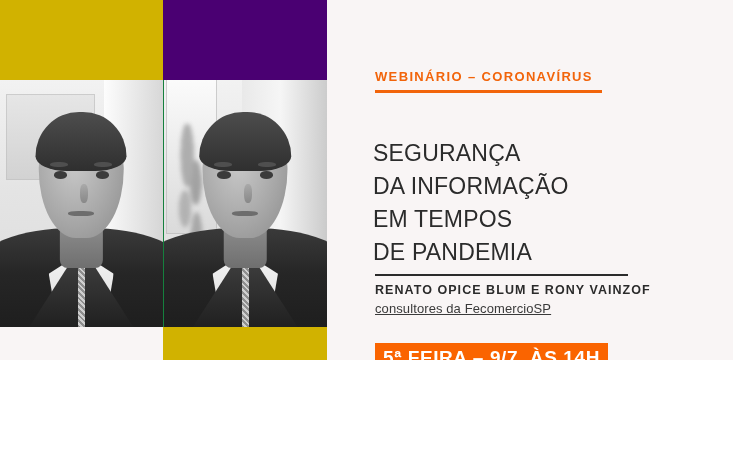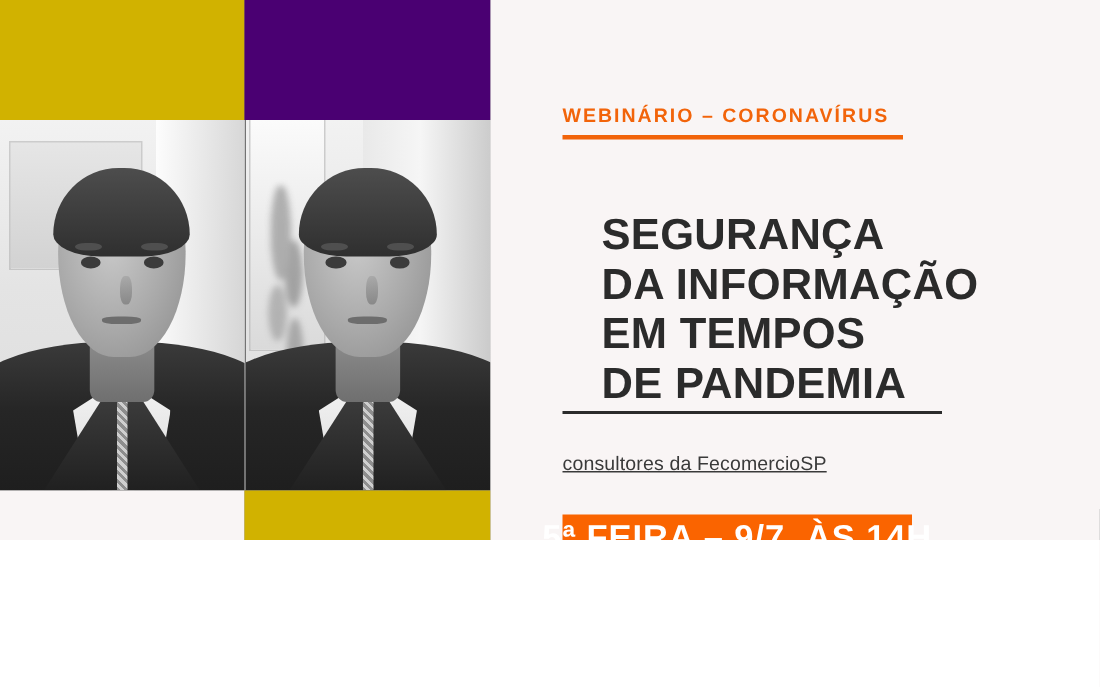--- a/index.html
+++ b/index.html
@@ -8,21 +8,21 @@
     background: #ffffff;
   }
   body {
     font-family: "Liberation Sans", sans-serif;
   }
   .banner {
     position: relative;
     width: 733px;
     height: 360px;
     overflow: hidden;
-    background: #737373;
+    background: #15803d;
   }
 
   
   .left-col {
     position: absolute;
     left: 0;
     top: 0;
     width: 327px;
     height: 458px;
   }
@@ -253,27 +253,26 @@
     top: 90px;
     width: 227px;
     height: 3px;
     background: #F2640A;
   }
 
   .headline {
     position: absolute;
     left: 46px;
     top: 122px;
-    font-size: 29px;
+    font-size: 23px;
     line-height: 33px;
-    font-weight: bold;
+    font-weight: normal;
     letter-spacing: 0.2px;
     color: #2B2B2B;
     white-space: pre-line;
-    margin-left: 28px;
   }
 
   .speaker-rule {
     position: absolute;
     left: 48px;
     top: 274px;
     width: 253px;
     height: 2px;
     background: #2B2B2B;
   }
@@ -303,21 +302,21 @@
     left: 48px;
     top: 343px;
     width: 233px;
     height: 30px;
     background: #FA6400;
     display: flex;
     align-items: center;
     justify-content: center;
   }
   .date-badge span {
-    font-size: 23px;
+    font-size: 19px;
     font-weight: bold;
     letter-spacing: .6px;
     color: #FFFFFF;
     white-space: nowrap;
   }
 
   .logo {
     position: absolute;
     right: 18px;
     top: 383px;
@@ -391,20 +390,21 @@
 
     <div class="eyebrow">WEBINÁRIO – CORONAVÍRUS</div>
     <div class="eyebrow-rule"></div>
 
     <h1 class="headline">SEGURANÇA
 DA INFORMAÇÃO
 EM TEMPOS
 DE PANDEMIA</h1>
 
     <div class="speaker-rule"></div>
+    <div class="speakers">RENATO OPICE BLUM E RONY VAINZOF</div>
     <div class="speakers-sub">consultores da FecomercioSP</div>
 
     <div class="date-badge">
       <span>5ª FEIRA – 9/7, ÀS 14H</span>
     </div>
 
     <div class="logo">
       <span class="bold">F&amp;C</span><span class="light">SP</span>
     </div>
 

